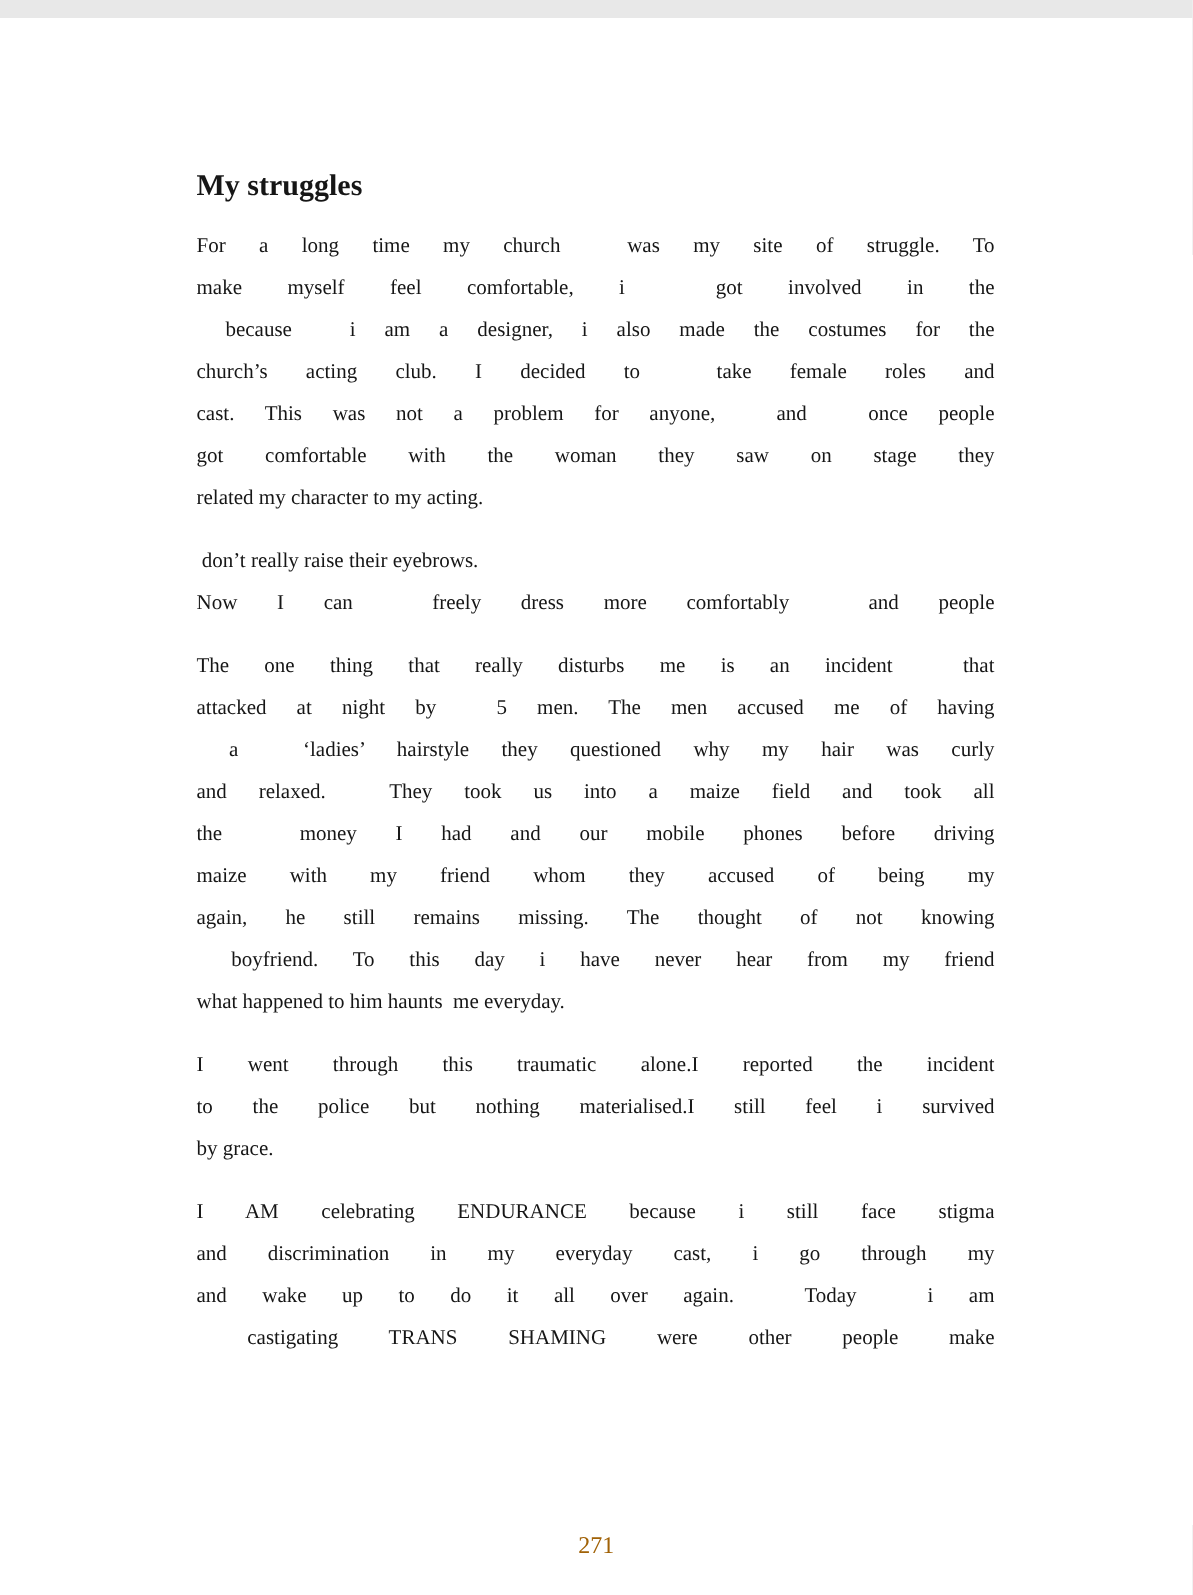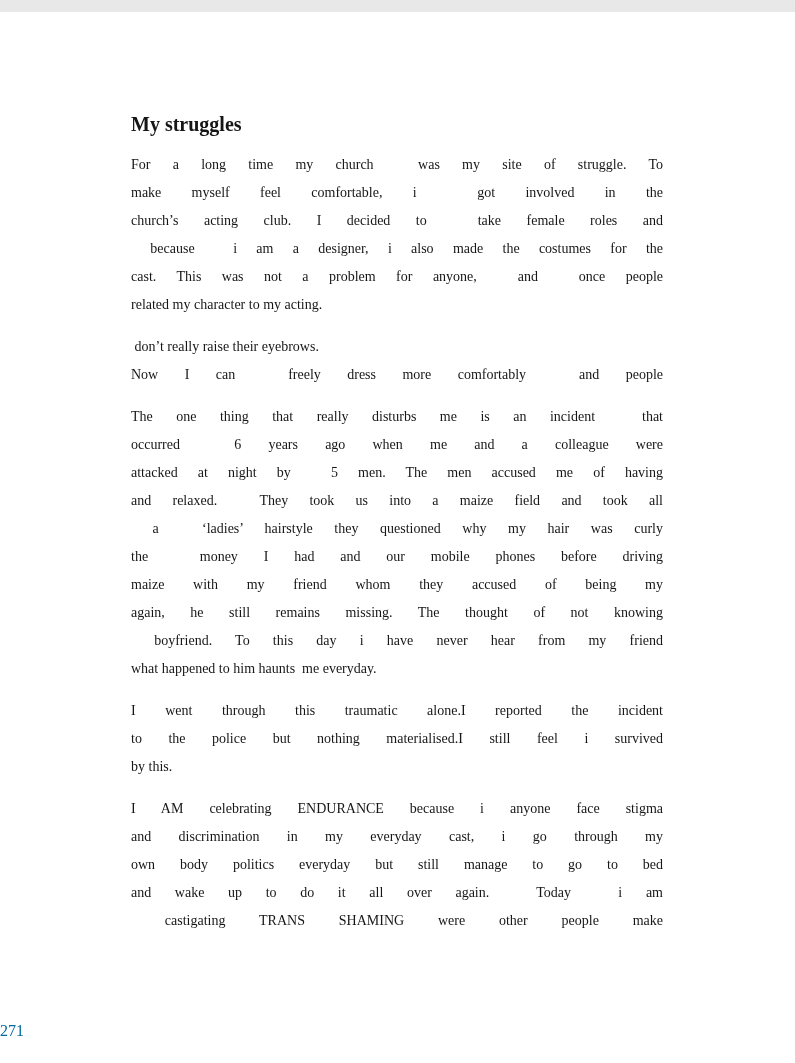--- a/index.html
+++ b/index.html
@@ -40,68 +40,67 @@
     overflow: hidden;
   }
   .line.last {
     text-align-last: left;
   }
   .page-number {
     position: absolute;
     left: 0;
     top: 1010px;
     width: 795px;
-    text-align: left;
+    text-align: center;
     font-size: 16px;
-    color: #0369a1;
+    color: #a16207;
   }
 </style>
 </head>
 <body>
 
 <div class="page">
 
   <h1 class="doc-title">My struggles</h1>
 
   <div class="para">
     <div class="line">For a long time my church&nbsp; was my site of struggle. To</div>
     <div class="line">make myself feel comfortable, i&nbsp; got involved in the</div>
+    <div class="line">&nbsp;because&nbsp; i am a designer, i also made the costumes for the</div>
     <div class="line">church’s acting club. I decided to&nbsp; take female roles and</div>
-    <div class="line">&nbsp;because&nbsp; i am a designer, i also made the costumes for the</div>
     <div class="line">cast. This was not a problem for anyone,&nbsp; and&nbsp; once people</div>
+    <div class="line">got comfortable with the woman they saw on stage they</div>
     <div class="line last">related my character to my acting.</div>
   </div>
 
   <div class="para">
     <div class="line last">&nbsp;don’t really raise their eyebrows.</div>
     <div class="line">Now I can&nbsp; freely dress more comfortably&nbsp; and people</div>
   </div>
 
   <div class="para">
     <div class="line">The one thing that really disturbs me is an incident&nbsp; that</div>
-    <div class="line">occurred&nbsp; 6 years ago when me and a colleague were</div>
     <div class="line">attacked at night by&nbsp; 5 men. The men accused me of having</div>
+    <div class="line">&nbsp;a&nbsp; ‘ladies’ hairstyle they questioned why my hair was curly</div>
     <div class="line">and relaxed.&nbsp; They took us into a maize field and took all</div>
-    <div class="line">&nbsp;a&nbsp; ‘ladies’ hairstyle they questioned why my hair was curly</div>
     <div class="line">the&nbsp; money I had and our mobile phones before driving</div>
     <div class="line">maize with my friend whom they accused of being my</div>
     <div class="line">again, he still remains missing. The thought of not knowing</div>
     <div class="line">&nbsp;boyfriend. To this day i have never hear from my friend</div>
     <div class="line last">what happened to him haunts&nbsp; me everyday.</div>
   </div>
 
   <div class="para">
     <div class="line">I went through this traumatic alone.I reported the incident</div>
     <div class="line">to the police but nothing materialised.I still feel i survived</div>
-    <div class="line last">by this.</div>
+    <div class="line last">by grace.</div>
   </div>
 
   <div class="para">
-    <div class="line">I AM celebrating ENDURANCE because i anyone face stigma</div>
+    <div class="line">I AM celebrating ENDURANCE because i still face stigma</div>
     <div class="line">and discrimination in my everyday cast, i go through my</div>
-    <div class="line">own body politics everyday but still manage to go to bed</div>
     <div class="line">and wake up to do it all over again.&nbsp; Today&nbsp; i am</div>
     <div class="line">&nbsp;castigating TRANS SHAMING were other people make</div>
   </div>
 
   <div class="page-number">271</div>
 
 </div>
 
 </body></html>

